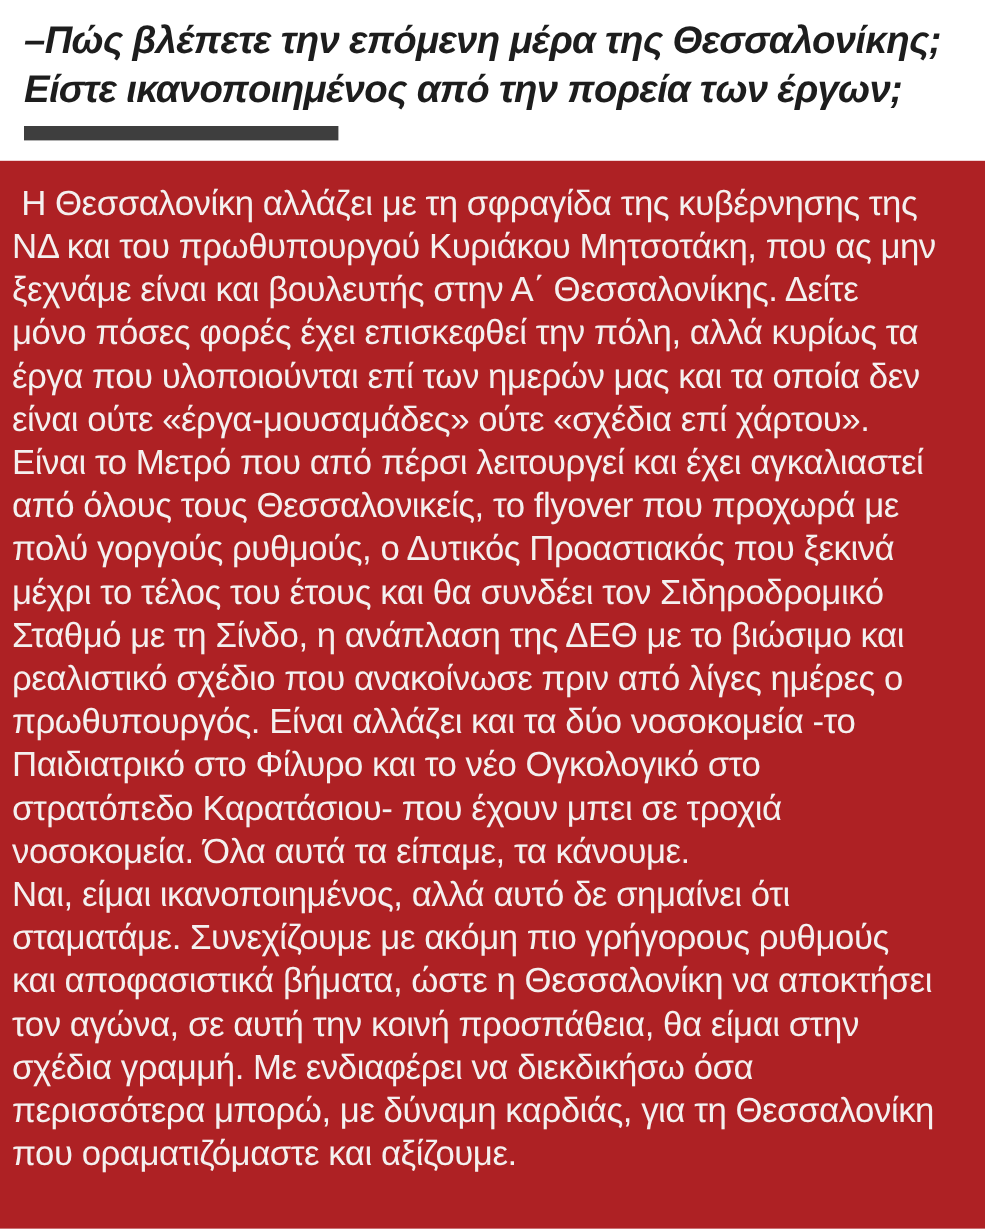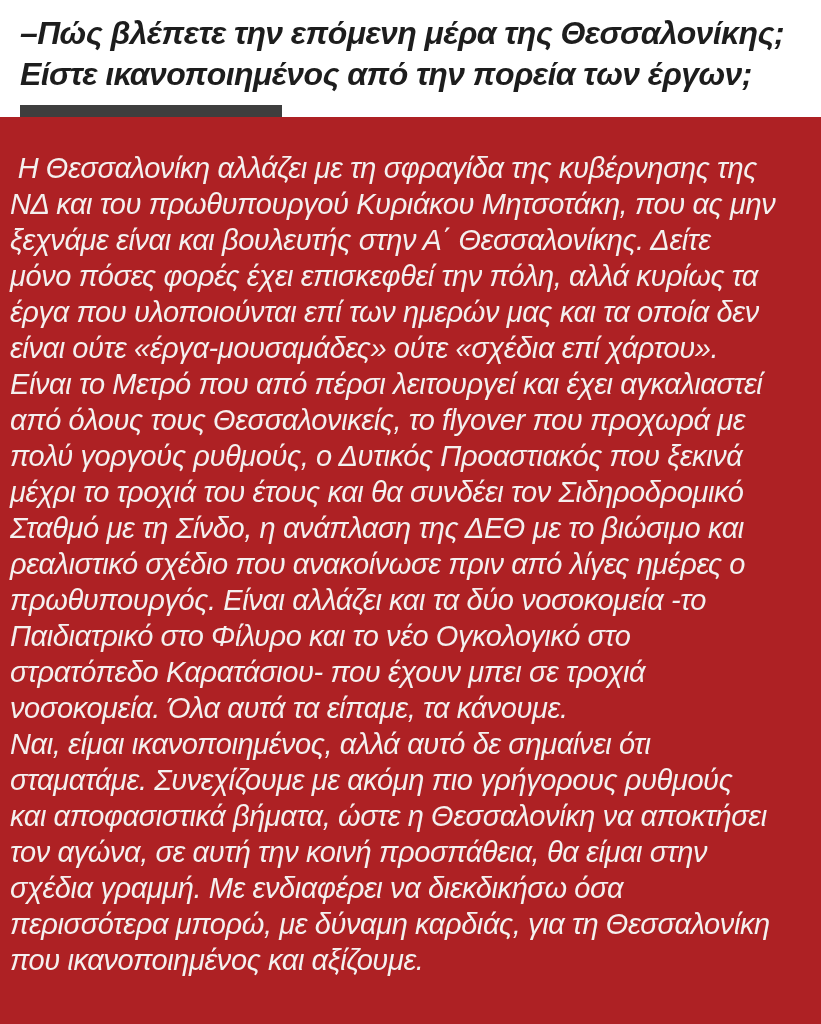--- a/index.html
+++ b/index.html
@@ -37,25 +37,25 @@
     color: var(--question-text);
     white-space: pre;
   }
   .divider {
     margin: 10px 0 0 20px;
     width: 262px;
     height: 12px;
     background: var(--divider);
   }
   .answer {
+    margin-top: 17px;
     flex: 1 1 auto;
     background: var(--answer-bg);
-    padding: 33px 8px 10px 10px;
+    padding: 18px 8px 10px 10px;
     overflow: hidden;
-    font-style: italic;
   }
   .a-line {
     font-size: 29px;
     line-height: 36px;
     letter-spacing: -0.4px;
     color: var(--answer-text);
     white-space: pre;
   }
 </style>
 </head>
@@ -74,30 +74,30 @@
     <div class="answer-lines">
         <div class="a-line"> Η Θεσσαλονίκη αλλάζει με τη σφραγίδα της κυβέρνησης της</div>
         <div class="a-line">ΝΔ και του πρωθυπουργού Κυριάκου Μητσοτάκη, που ας μην</div>
         <div class="a-line">ξεχνάμε είναι και βουλευτής στην Α΄ Θεσσαλονίκης. Δείτε</div>
         <div class="a-line">μόνο πόσες φορές έχει επισκεφθεί την πόλη, αλλά κυρίως τα</div>
         <div class="a-line">έργα που υλοποιούνται επί των ημερών μας και τα οποία δεν</div>
         <div class="a-line">είναι ούτε «έργα-μουσαμάδες» ούτε «σχέδια επί χάρτου».</div>
         <div class="a-line">Είναι το Μετρό που από πέρσι λειτουργεί και έχει αγκαλιαστεί</div>
         <div class="a-line">από όλους τους Θεσσαλονικείς, το flyover που προχωρά με</div>
         <div class="a-line">πολύ γοργούς ρυθμούς, ο Δυτικός Προαστιακός που ξεκινά</div>
-        <div class="a-line">μέχρι το τροχιά του έτους και θα συνδέει τον Σιδηροδρομικό</div>
+        <div class="a-line">μέχρι το τέλος του έτους και θα συνδέει τον Σιδηροδρομικό</div>
         <div class="a-line">Σταθμό με τη Σίνδο, η ανάπλαση της ΔΕΘ με το βιώσιμο και</div>
         <div class="a-line">ρεαλιστικό σχέδιο που ανακοίνωσε πριν από λίγες ημέρες ο</div>
         <div class="a-line">πρωθυπουργός. Είναι αλλάζει και τα δύο νοσοκομεία -το</div>
         <div class="a-line">Παιδιατρικό στο Φίλυρο και το νέο Ογκολογικό στο</div>
         <div class="a-line">στρατόπεδο Καρατάσιου- που έχουν μπει σε τροχιά</div>
         <div class="a-line">νοσοκομεία. Όλα αυτά τα είπαμε, τα κάνουμε.</div>
         <div class="a-line">Ναι, είμαι ικανοποιημένος, αλλά αυτό δε σημαίνει ότι</div>
         <div class="a-line">σταματάμε. Συνεχίζουμε με ακόμη πιο γρήγορους ρυθμούς</div>
         <div class="a-line">και αποφασιστικά βήματα, ώστε η Θεσσαλονίκη να αποκτήσει</div>
         <div class="a-line">τον αγώνα, σε αυτή την κοινή προσπάθεια, θα είμαι στην</div>
         <div class="a-line">σχέδια γραμμή. Με ενδιαφέρει να διεκδικήσω όσα</div>
         <div class="a-line">περισσότερα μπορώ, με δύναμη καρδιάς, για τη Θεσσαλονίκη</div>
-        <div class="a-line">που ικανοποιημένος και αξίζουμε.</div>
+        <div class="a-line">που οραματιζόμαστε και αξίζουμε.</div>
       </div>
   </section>
 
 </div>
 
 </body></html>

